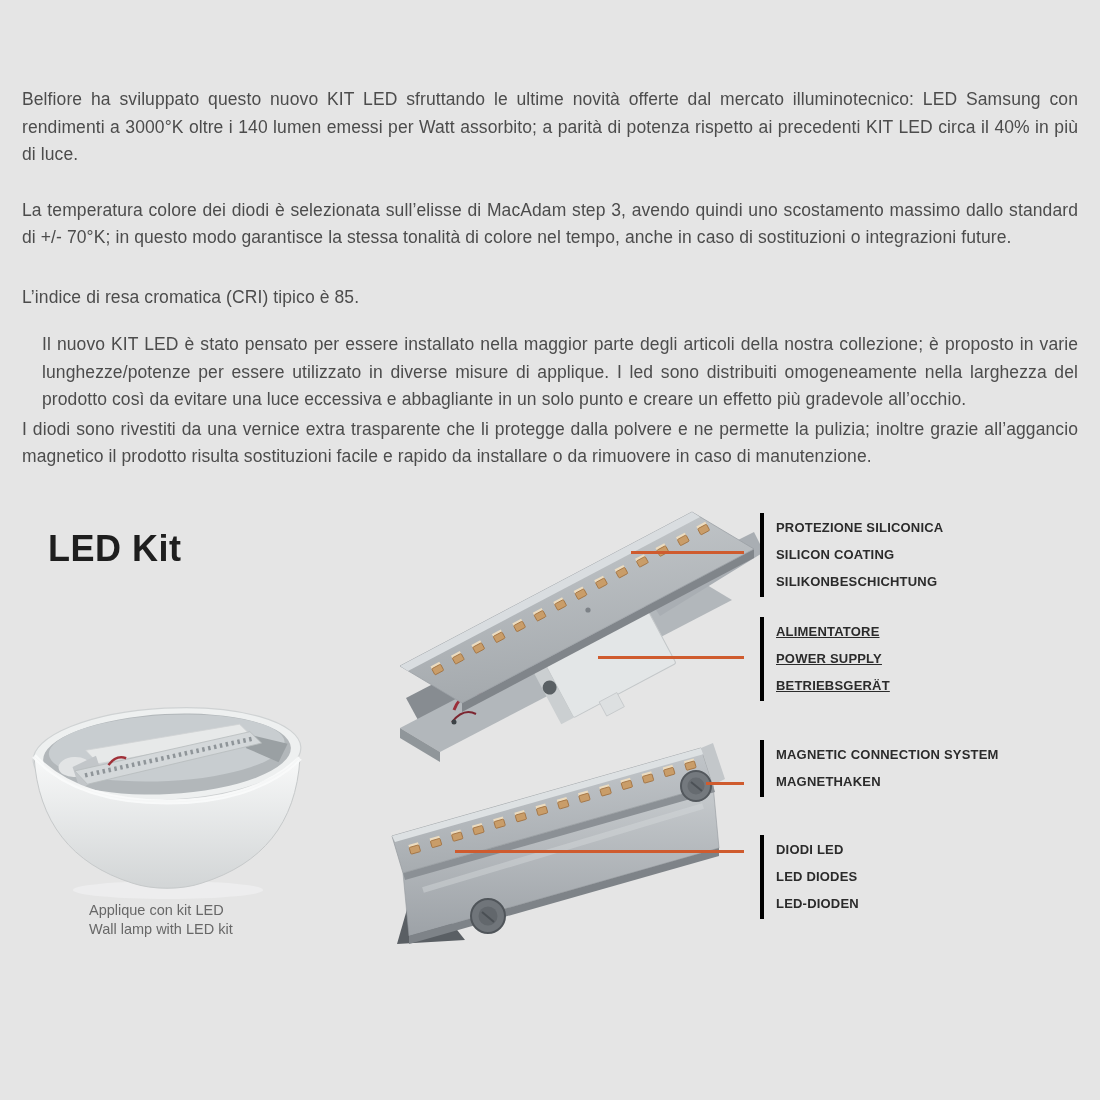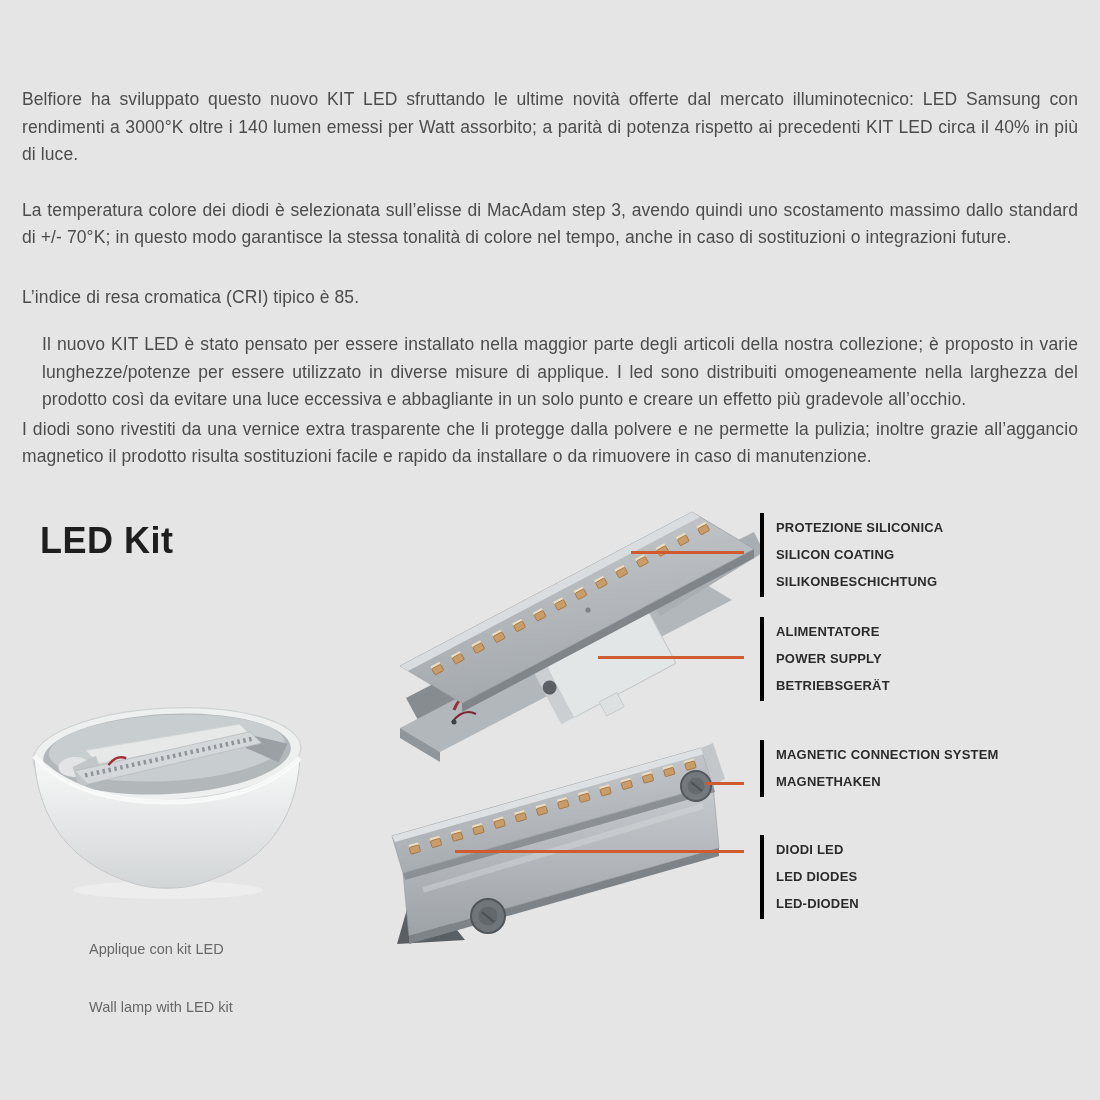--- a/index.html
+++ b/index.html
@@ -16,34 +16,34 @@
     margin:0;font-size:17.5px;line-height:27.5px;color:#4c4c4c;
     text-align:justify;letter-spacing:0.1px;
   }
   .text-col p.p2{margin-top:28px;}
   .text-col p.p3{margin-top:20px;margin-left:20px;}
   .text-col p.p4{margin-top:2px;}
   .text-col .block{display:block;margin-top:32px;}
 
   
   .section-title{
-    position:absolute;left:32px;top:512px;margin:8px;
+    position:absolute;left:32px;top:512px;margin:16px;
     font-size:36px;font-weight:700;color:#1e1e1e;letter-spacing:0.5px;
   }
 
   
   .label{
     position:absolute;left:760px;
     border-left:4px solid #000000;padding:1px 0 2px 12px;
     font-size:13px;font-weight:700;line-height:27px;color:#2b2b2b;
     letter-spacing:0.2px;white-space:nowrap;z-index:6;
   }
   .label span{display:block;}
   .label1{top:513px;}
-  .label2{top:617px;}
+  .label2{top:617px;text-decoration:underline;}
   .label3{top:740px;}
   .label4{top:835px;}
 
   
   .leader{position:absolute;height:3px;background:#cf5b2e;z-index:5;}
   .leader1{left:631px;top:551px;width:113px;}
   .leader2{left:598px;top:656px;width:146px;}
   .leader3{left:706px;top:782px;width:38px;}
   .leader4{left:455px;top:850px;width:289px;}
 
@@ -51,21 +51,21 @@
   .img{position:absolute;z-index:2;}
   .img-top-strip{left:392px;top:492px;width:372px;height:282px;}
   .img-bottom-strip{left:383px;top:740px;width:372px;height:228px;}
   .img-lamp{left:16px;top:692px;width:308px;height:212px;}
 
   
   .caption{
     position:absolute;left:89px;top:901px;
     font-size:14.5px;line-height:19px;color:#686868;z-index:3;
   }
-  .caption span{display:block;margin-top:39px;}
+  .caption span{display:block;}
 </style>
 </head>
 <body>
 
 <div class="page">
 
   <div class="text-col">
     <p class="p1"><span>Belfiore ha sviluppato questo nuovo KIT LED sfruttando le ultime novità offerte dal mercato illuminotecnico: LED Samsung con rendimenti a 3000°K oltre i 140 lumen emessi per Watt assorbito; a parità di potenza rispetto ai precedenti KIT LED circa il 40% in più di luce.</span></p>
     <p class="p2"><span>La temperatura colore dei diodi è selezionata sull’elisse di MacAdam step 3, avendo quindi uno scostamento massimo dallo standard di +/- 70°K; in questo modo garantisce la stessa tonalità di colore nel tempo, anche in caso di sostituzioni o integrazioni future.</span><span class="block">L’indice di resa cromatica (CRI) tipico è 85.</span></p>
     <p class="p3"><span>Il nuovo KIT LED è stato pensato per essere installato nella maggior parte degli articoli della nostra collezione; è proposto in varie lunghezze/potenze per essere utilizzato in diverse misure di applique. I led sono distribuiti omogeneamente nella larghezza del prodotto così da evitare una luce eccessiva e abbagliante in un solo punto e creare un effetto più gradevole all’occhio.</span></p>

